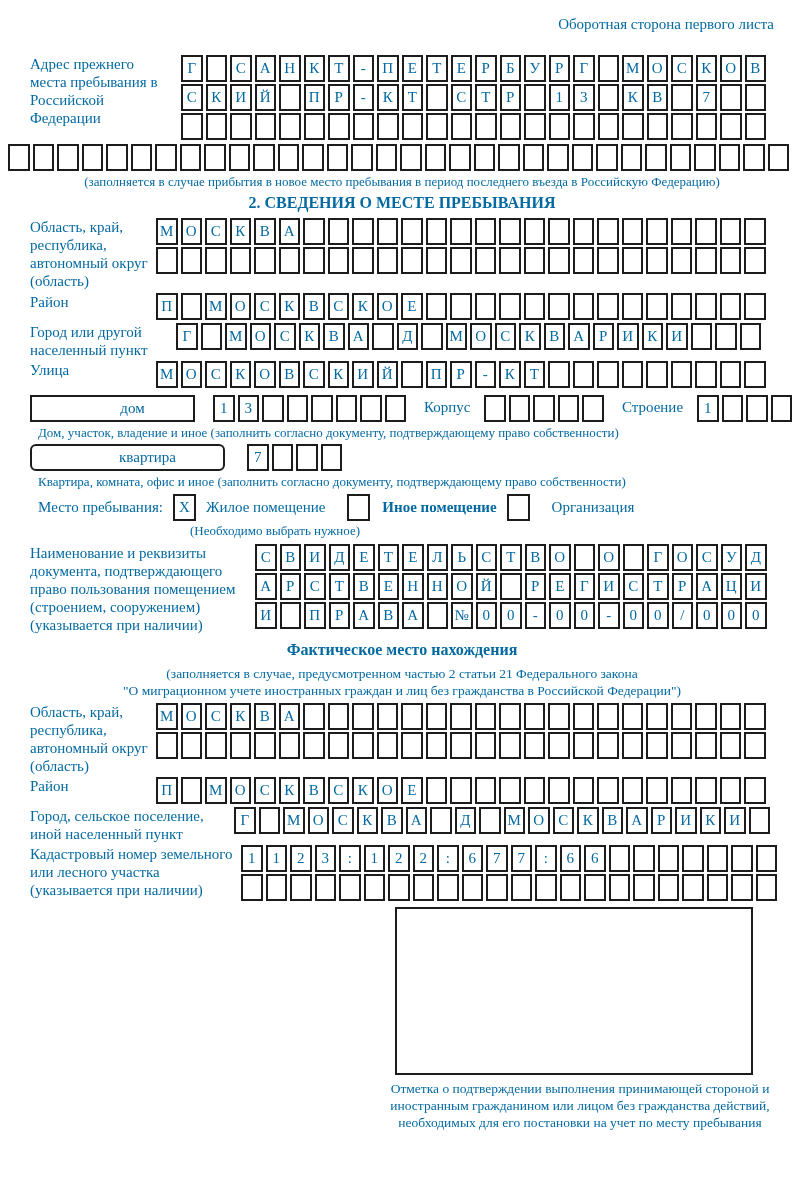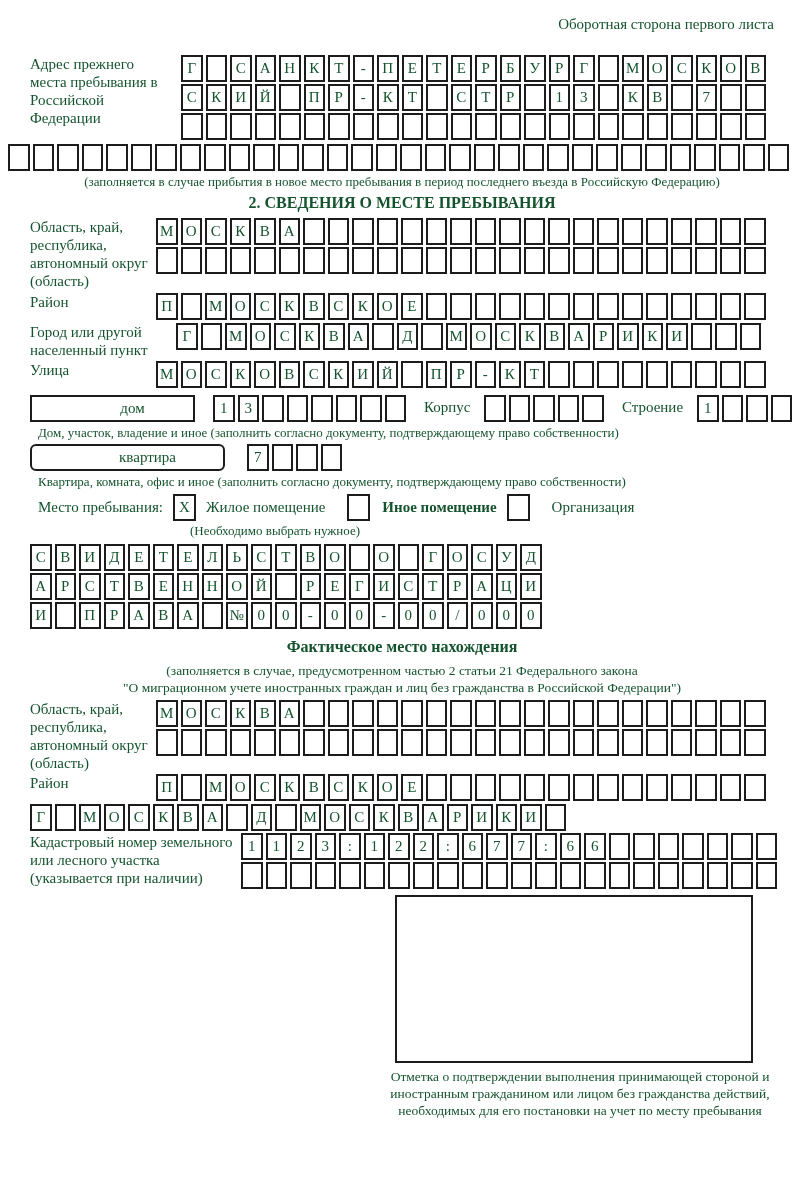--- a/index.html
+++ b/index.html
@@ -1,18 +1,18 @@
 <!DOCTYPE html>
 <html><head>
 <meta charset="utf-8">
 <style>
   html,body{margin:0;padding:0;background:#fff;}
   .page{
     width:800px;height:1180px;box-sizing:border-box;
-    padding:8px 26px 0 30px;background:#fff;color:#14532d;
+    padding:8px 26px 0 30px;background:#fff;color:#0369a1;
     font-family:"Liberation Serif","DejaVu Serif",serif;
     font-size:15px;overflow:hidden;position:relative;
   }
   .header-note{text-align:right;font-size:15px;margin-top:8px;margin-bottom:22px;}
   .formrow{display:flex;align-items:flex-start;gap:8px;}
   .label{flex:none;font-size:15px;line-height:18px;}
   .w143{width:143px;}
   .w118{width:118px;}
   .w138{width:138px;}
   .w217{width:217px;}
@@ -375,20 +375,21 @@
     <span class="checkbox" style="margin-right:10px;">X</span>
     <span class="chk-text" style="margin-right:22px;">Жилое помещение</span>
     <span class="checkbox" style="margin-right:12px;"></span>
     <span class="chk-text" style="margin-right:10px;font-weight:bold;">Иное помещение</span>
     <span class="checkbox" style="margin-right:22px;"></span>
     <span class="chk-text">Организация</span>
   </div>
   <div class="choose-note">(Необходимо выбрать нужное)</div>
 
   <div class="formrow mb4">
+    <div class="label w217">Наименование и реквизиты документа, подтверждающего право пользования помещением (строением, сооружением) (указывается при наличии)</div>
     <div class="rows">
       <div class="cellrow">
           <span class="cell">С</span>
           <span class="cell">В</span>
           <span class="cell">И</span>
           <span class="cell">Д</span>
           <span class="cell">Е</span>
           <span class="cell">Т</span>
           <span class="cell">Е</span>
           <span class="cell">Л</span>
@@ -546,20 +547,21 @@
         <span class="cell"></span>
         <span class="cell"></span>
         <span class="cell"></span>
         <span class="cell"></span>
         <span class="cell"></span>
         <span class="cell"></span>
       </div>
   </div>
 
   <div class="formrow mb2">
+    <div class="label w196">Город, сельское поселение, иной населенный пункт</div>
     <div class="cellrow">
         <span class="cell">Г</span>
         <span class="cell"></span>
         <span class="cell">М</span>
         <span class="cell">О</span>
         <span class="cell">С</span>
         <span class="cell">К</span>
         <span class="cell">В</span>
         <span class="cell">А</span>
         <span class="cell"></span>

